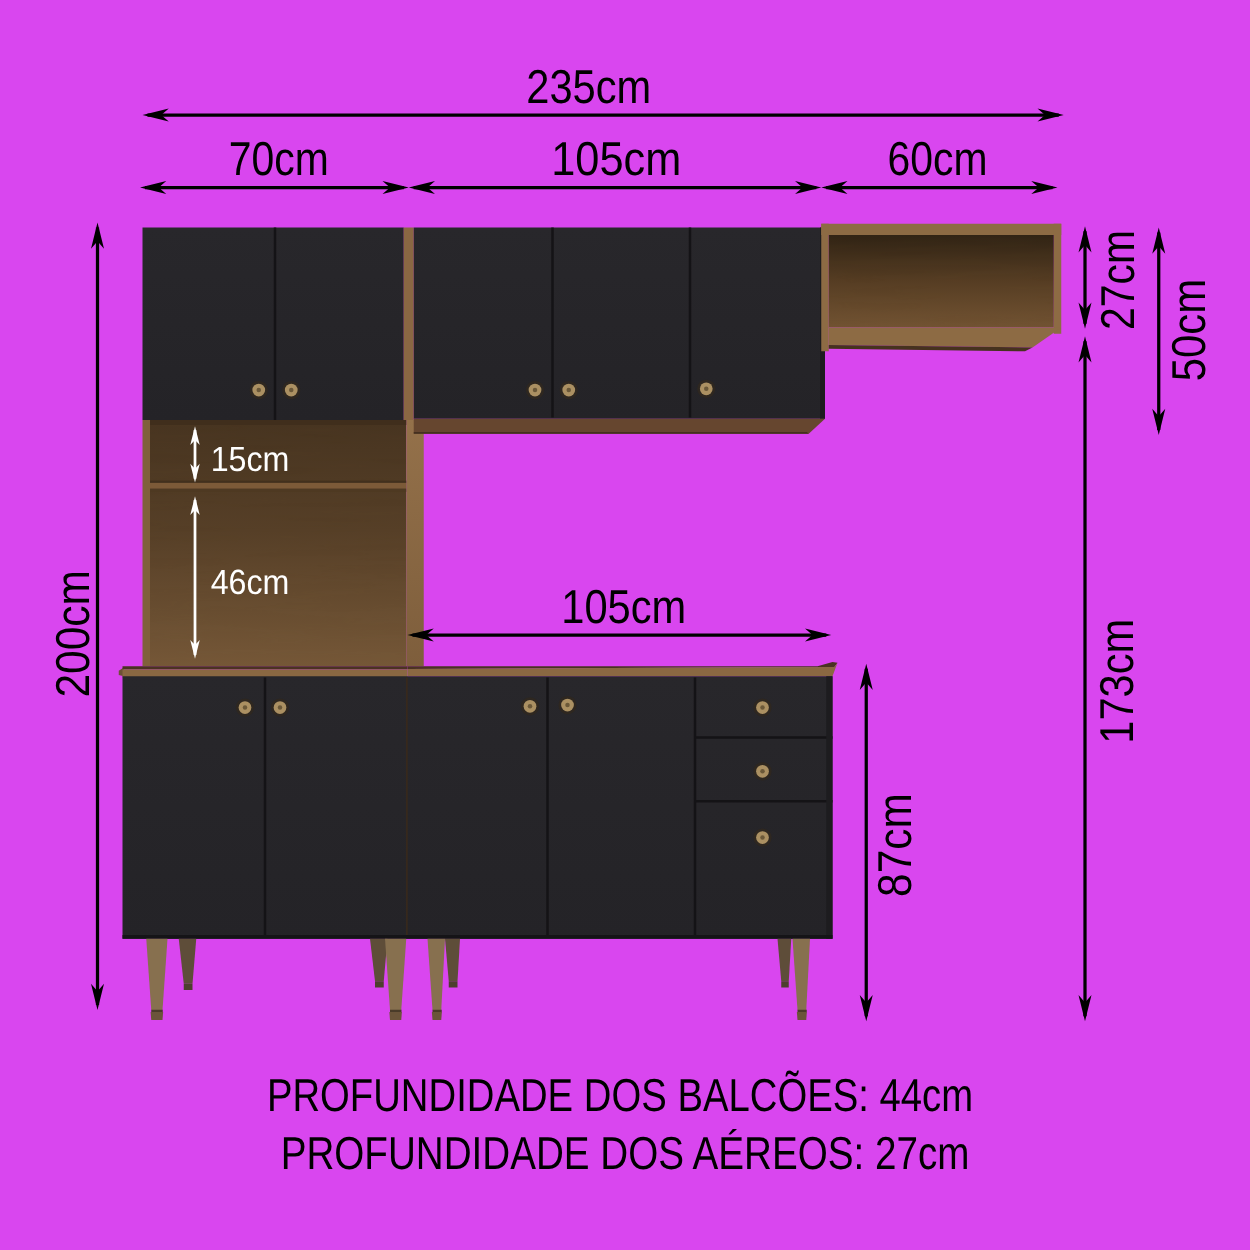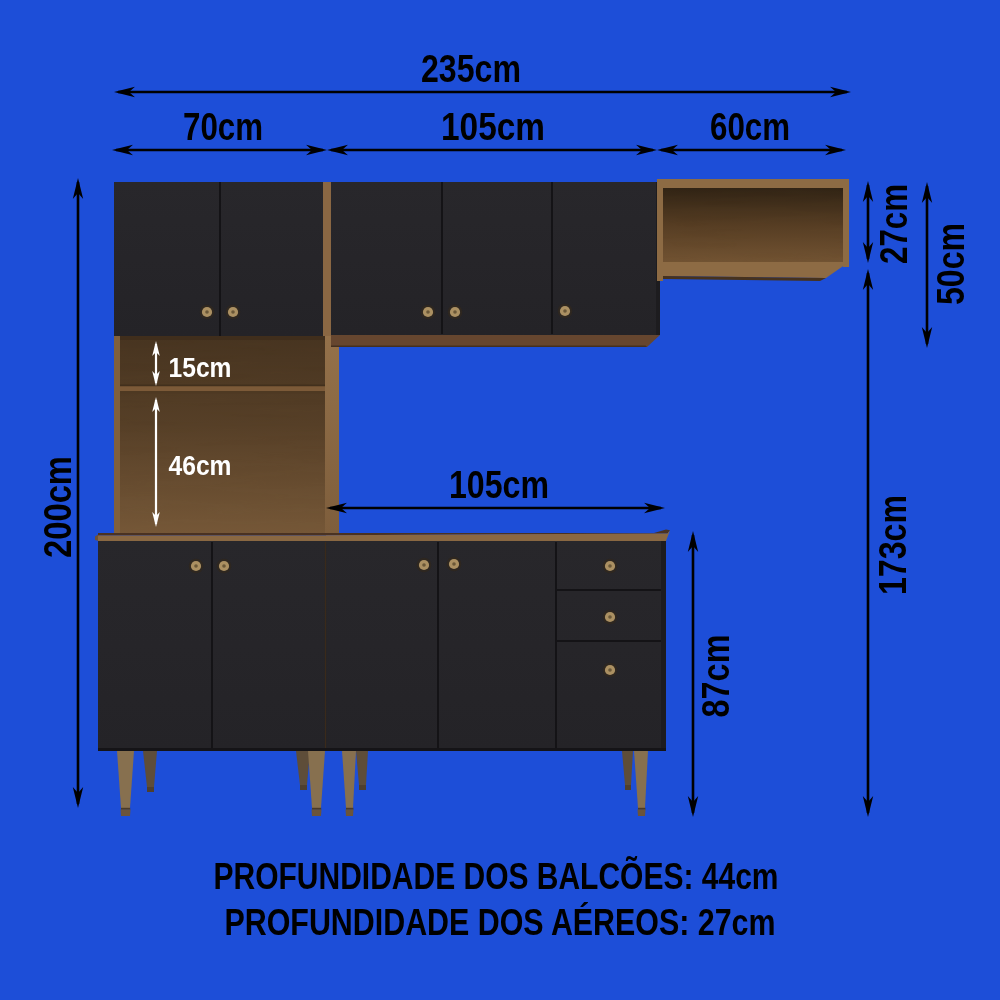--- a/index.html
+++ b/index.html
@@ -1,16 +1,16 @@
 <!DOCTYPE html>
 <html><head>
 <meta charset="utf-8">
 <style>
   html,body{margin:0;padding:0;background:#ffffff;}
-  #stage{position:relative;width:1000px;height:1000px;background:#1d4ed8;overflow:hidden;font-weight:bold;}
+  #stage{position:relative;width:1000px;height:1000px;background:#d946ef;overflow:hidden;}
   svg{display:block;}
   text{font-family:"Liberation Sans", sans-serif;}
 </style>
 </head>
 <body>
 <div id="stage">
 <svg width="1000" height="1000" viewBox="0 0 1000 1000">
 <defs>
   <linearGradient id="hutchInt" x1="0" y1="0" x2="0" y2="1">
     <stop offset="0" stop-color="#46331f"></stop>

